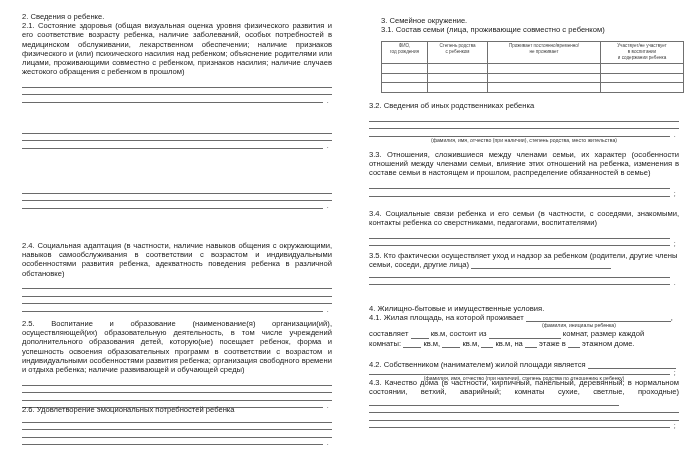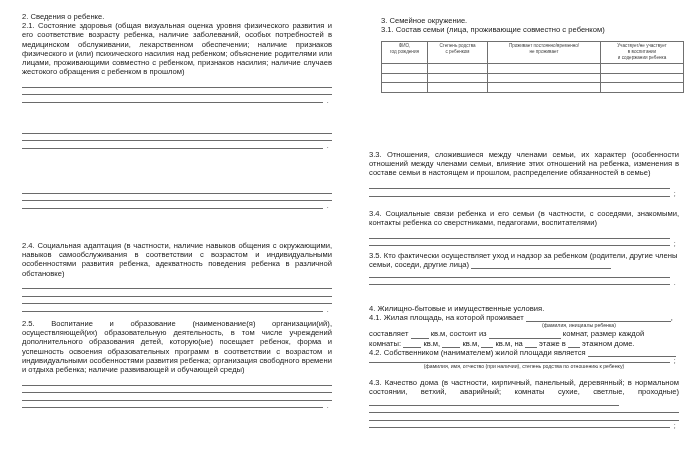--- a/index.html
+++ b/index.html
@@ -80,20 +80,31 @@
     <div class="lines">
       <div class="line"></div>
       <div class="line"></div>
       <div class="line"></div>
       <div class="line short">
           <span class="end">.</span>
         </div>
     </div>
   </div>
 
+  <div class="col" style="top:405px;">
+    <div>2.6. Удовлетворение эмоциональных потребностей ребенка</div>
+    <div class="lines" style="margin-top:1px;">
+      <div class="line"></div>
+      <div class="line"></div>
+      <div class="line"></div>
+      <div class="line short">
+          <span class="end">.</span>
+        </div>
+    </div>
+  </div>
 </div>
 
 <div class="page right">
   <div class="col" style="top:16px;margin-left:12px;">
     <div>3. Семейное окружение.</div>
     <div>3.1. Состав семьи (лица, проживающие совместно с ребенком)</div>
     <table class="family">
       <thead>
         <tr>
           <th style="width:46px; white-space:pre-line;">ФИО,
@@ -123,20 +134,31 @@
         <tr>
           <td></td>
           <td></td>
           <td></td>
           <td></td>
         </tr>
       </tbody>
     </table>
   </div>
 
+  <div class="col" style="top:101px;">
+    <div>3.2. Сведения об иных родственниках ребенка</div>
+    <div class="lines">
+      <div class="line"></div>
+      <div class="line"></div>
+      <div class="line short">
+          <span class="end">.</span>
+        </div>
+    </div>
+    <div class="caption">(фамилия, имя, отчество (при наличии), степень родства, место жительства)</div>
+  </div>
 
   <div class="col" style="top:150px;">
     <div class="para">3.3. Отношения, сложившиеся между членами семьи, их характер (особенности отношений между членами семьи, влияние этих отношений на ребенка, изменения в составе семьи в настоящем и прошлом, распределение обязанностей в семье)</div>
     <div class="lines">
       <div class="line short"></div>
       <div class="line short">
           <span class="end">;</span>
         </div>
     </div>
   </div>
@@ -186,21 +208,21 @@
       <span>кв.м,</span>
       <span class="fill" style="width:12px;"></span>
       <span>кв.м, на</span>
       <span class="fill" style="width:12px;"></span>
       <span>этаже в</span>
       <span class="fill" style="width:12px;"></span>
       <span>этажном доме.</span>
     </div>
   </div>
 
-  <div class="col" style="top:348px;">
+  <div class="col" style="top:360px;">
     <div>
       <span>4.2. Собственником (нанимателем) жилой площади является</span>
       <span class="fill" style="width:88px;"></span>
     </div>
     <div class="line short" style="height:6px;">
         <span class="end">;</span>
       </div>
     <div class="caption">(фамилия, имя, отчество (при наличии), степень родства по отношению к ребенку)</div>
   </div>
 

